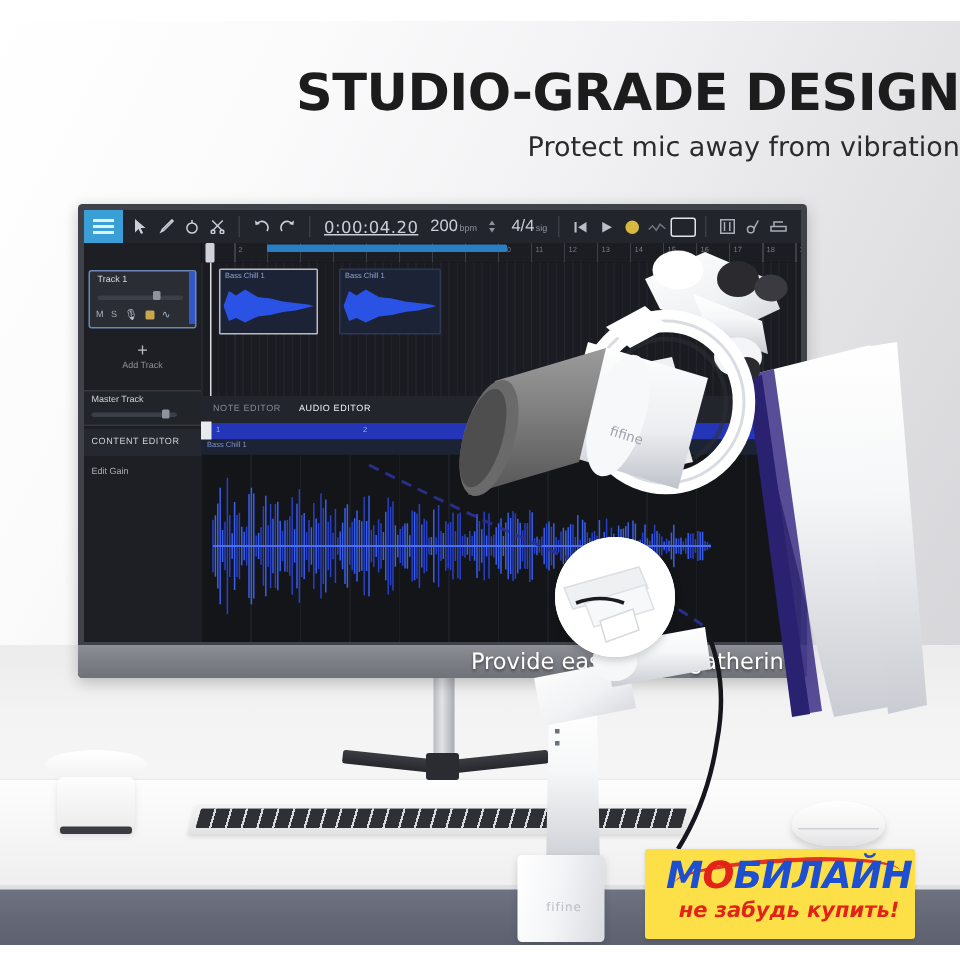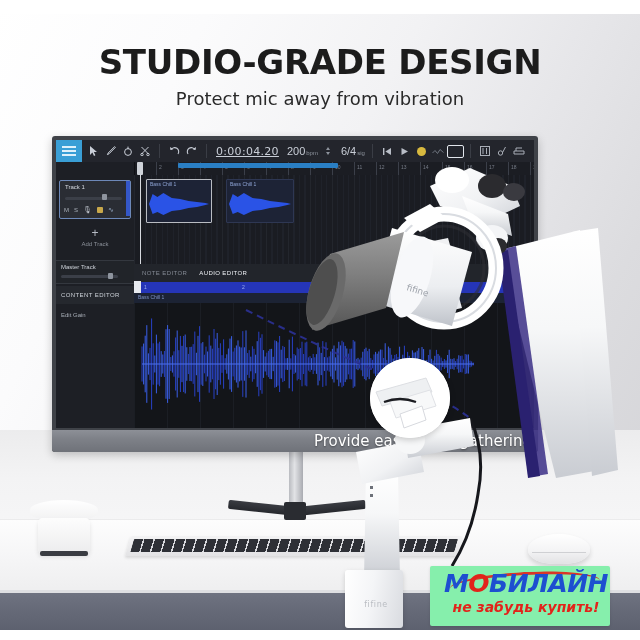--- a/index.html
+++ b/index.html
@@ -30,26 +30,26 @@
     box-shadow:0 -1px 0 rgba(0,0,0,0.04);
   }
   .desk-edge{
     position:absolute;left:0;top:593px;width:640px;height:37px;
     background:linear-gradient(180deg,#6f7381 0%,#666a78 45%,#5d616f 100%);
   }
   .desk-edge-hl{position:absolute;left:0;top:590px;width:640px;height:4px;background:#dfe0e3;}
 
   
   .headline{
-    position:absolute;left:0;top:42px;width:640px;text-align:center;
+    position:absolute;left:0;top:42px;width:640px;text-align:right;
     font-size:34px;font-weight:bold;letter-spacing:-0.3px;color:#1c1c1c;
     font-family:"DejaVu Sans","Liberation Sans",sans-serif;
   }
   .subhead{
-    position:absolute;left:0;top:88px;width:640px;text-align:center;
+    position:absolute;left:0;top:88px;width:640px;text-align:right;
     font-size:18px;color:#2a2a2a;font-weight:normal;
     font-family:"DejaVu Sans","Liberation Sans",sans-serif;
   }
 
   
   .monitor{
     position:absolute;left:52px;top:136px;width:486px;height:316px;
     background:#3f4248;border-radius:3px;
     box-shadow:0 3px 10px rgba(0,0,0,0.22);
   }
@@ -275,21 +275,21 @@
   }
   .clamp-label{
     position:absolute;left:352px;top:600px;width:48px;text-align:center;
     font-size:8px;color:#b9bcc2;letter-spacing:0.6px;
     font-family:"DejaVu Sans",sans-serif;
   }
 
   
   .logo{
     position:absolute;left:430px;top:566px;width:180px;height:60px;
-    background:#86efac;border-radius:2px;
+    background:#fde047;border-radius:2px;
     box-shadow:0 1px 3px rgba(0,0,0,0.12);
     overflow:hidden;
   }
   .logo-main{
     position:absolute;left:0;top:4px;width:192px;text-align:center;
     font-size:25px;font-weight:bold;font-style:italic;color:#1d4fd0;
     letter-spacing:-0.5px;line-height:28px;
     font-family:"DejaVu Sans","Liberation Sans",sans-serif;
   }
   .logo-main .accent{color:#e2231a;}
@@ -387,21 +387,21 @@
         <div class="tb-bpm">
           <span>200</span><small>bpm</small>
         </div>
         <div class="tb-ic">
           <svg width="6" height="10" viewBox="0 0 6 10">
               <path d="M3 1 L5 4 L1 4 Z" fill="#8d939d"></path>
               <path d="M3 9 L1 6 L5 6 Z" fill="#8d939d"></path>
             </svg>
         </div>
         <div class="tb-sig">
-          <span>6/4</span><small>sig</small>
+          <span>4/4</span><small>sig</small>
         </div>
         <div class="tb-sep"></div>
         <div class="tb-group">
           <div class="tb-ic">
             <svg width="10" height="9" viewBox="0 0 10 9">
                 <rect x="1" y="1" width="1.4" height="7" fill="#b9bec7"></rect>
                 <path d="M9 1 L9 8 L3.4 4.5 Z" fill="#b9bec7"></path>
               </svg>
           </div>
           <div class="tb-ic">

